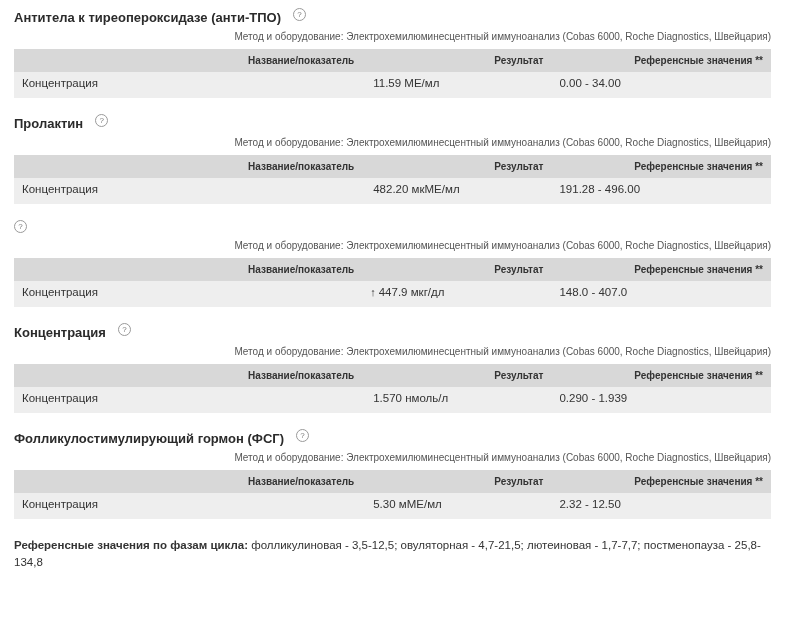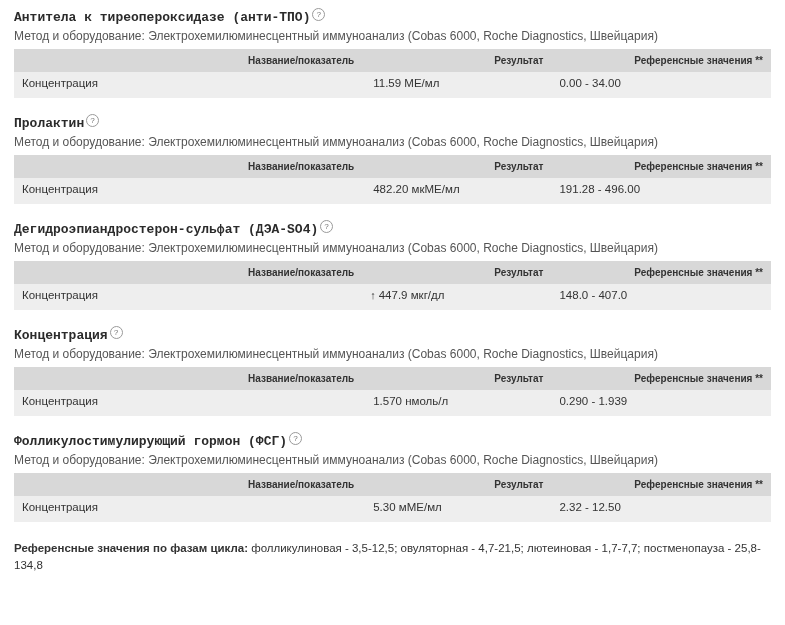--- a/index.html
+++ b/index.html
@@ -23,22 +23,21 @@
     margin-bottom: 18px;
   }
   .test-title {
     font-size: 13px;
     font-weight: bold;
     color: #2b2b2b;
     line-height: 16px;
     margin: 0 0 4px 0;
     display: flex;
     align-items: flex-start;
-    gap: 2px;
-    font-family: Liberation Mono, monospace;
+    gap: 12px;
   }
   .test-title-text {
     display: inline-block;
   }
   .help-icon {
     display: inline-block;
     width: 11px;
     height: 11px;
     border: 1px solid #9a9a9a;
     border-radius: 50%;
@@ -46,24 +45,25 @@
     font-size: 8px;
     line-height: 11px;
     text-align: center;
     font-weight: normal;
     position: relative;
     top: -2px;
     flex: 0 0 auto;
     cursor: pointer;
   }
   .method-line {
-    font-size: 12px;
+    font-size: 10px;
     color: #555555;
     line-height: 13px;
     margin: 0 0 6px 0;
+    text-align: right;
   }
   table.result-table {
     width: 100%;
     border-collapse: collapse;
     table-layout: fixed;
   }
   table.result-table th {
     background: #d8d8d8;
     font-size: 10px;
     font-weight: bold;
@@ -159,21 +159,20 @@
           <td>Концентрация</td>
           <td><span class="arrow-up"></span><span>482.20 мкМЕ/мл</span></td>
           <td>191.28 - 496.00</td>
         </tr>
       </tbody>
     </table>
   </div>
 
   <div class="test-block">
     <div class="test-title">
-      <span class="test-title-text">Дегидроэпиандростерон-сульфат (ДЭА-SO4)</span>
       <span class="help-icon">?</span>
     </div>
     <div class="method-line">Метод и оборудование: Электрохемилюминесцентный иммуноанализ (Cobas 6000, Roche Diagnostics, Швейцария)</div>
     <table class="result-table">
       <colgroup>
           <col class="col-name">
           <col class="col-res">
           <col class="col-ref">
         </colgroup>
       <thead>

